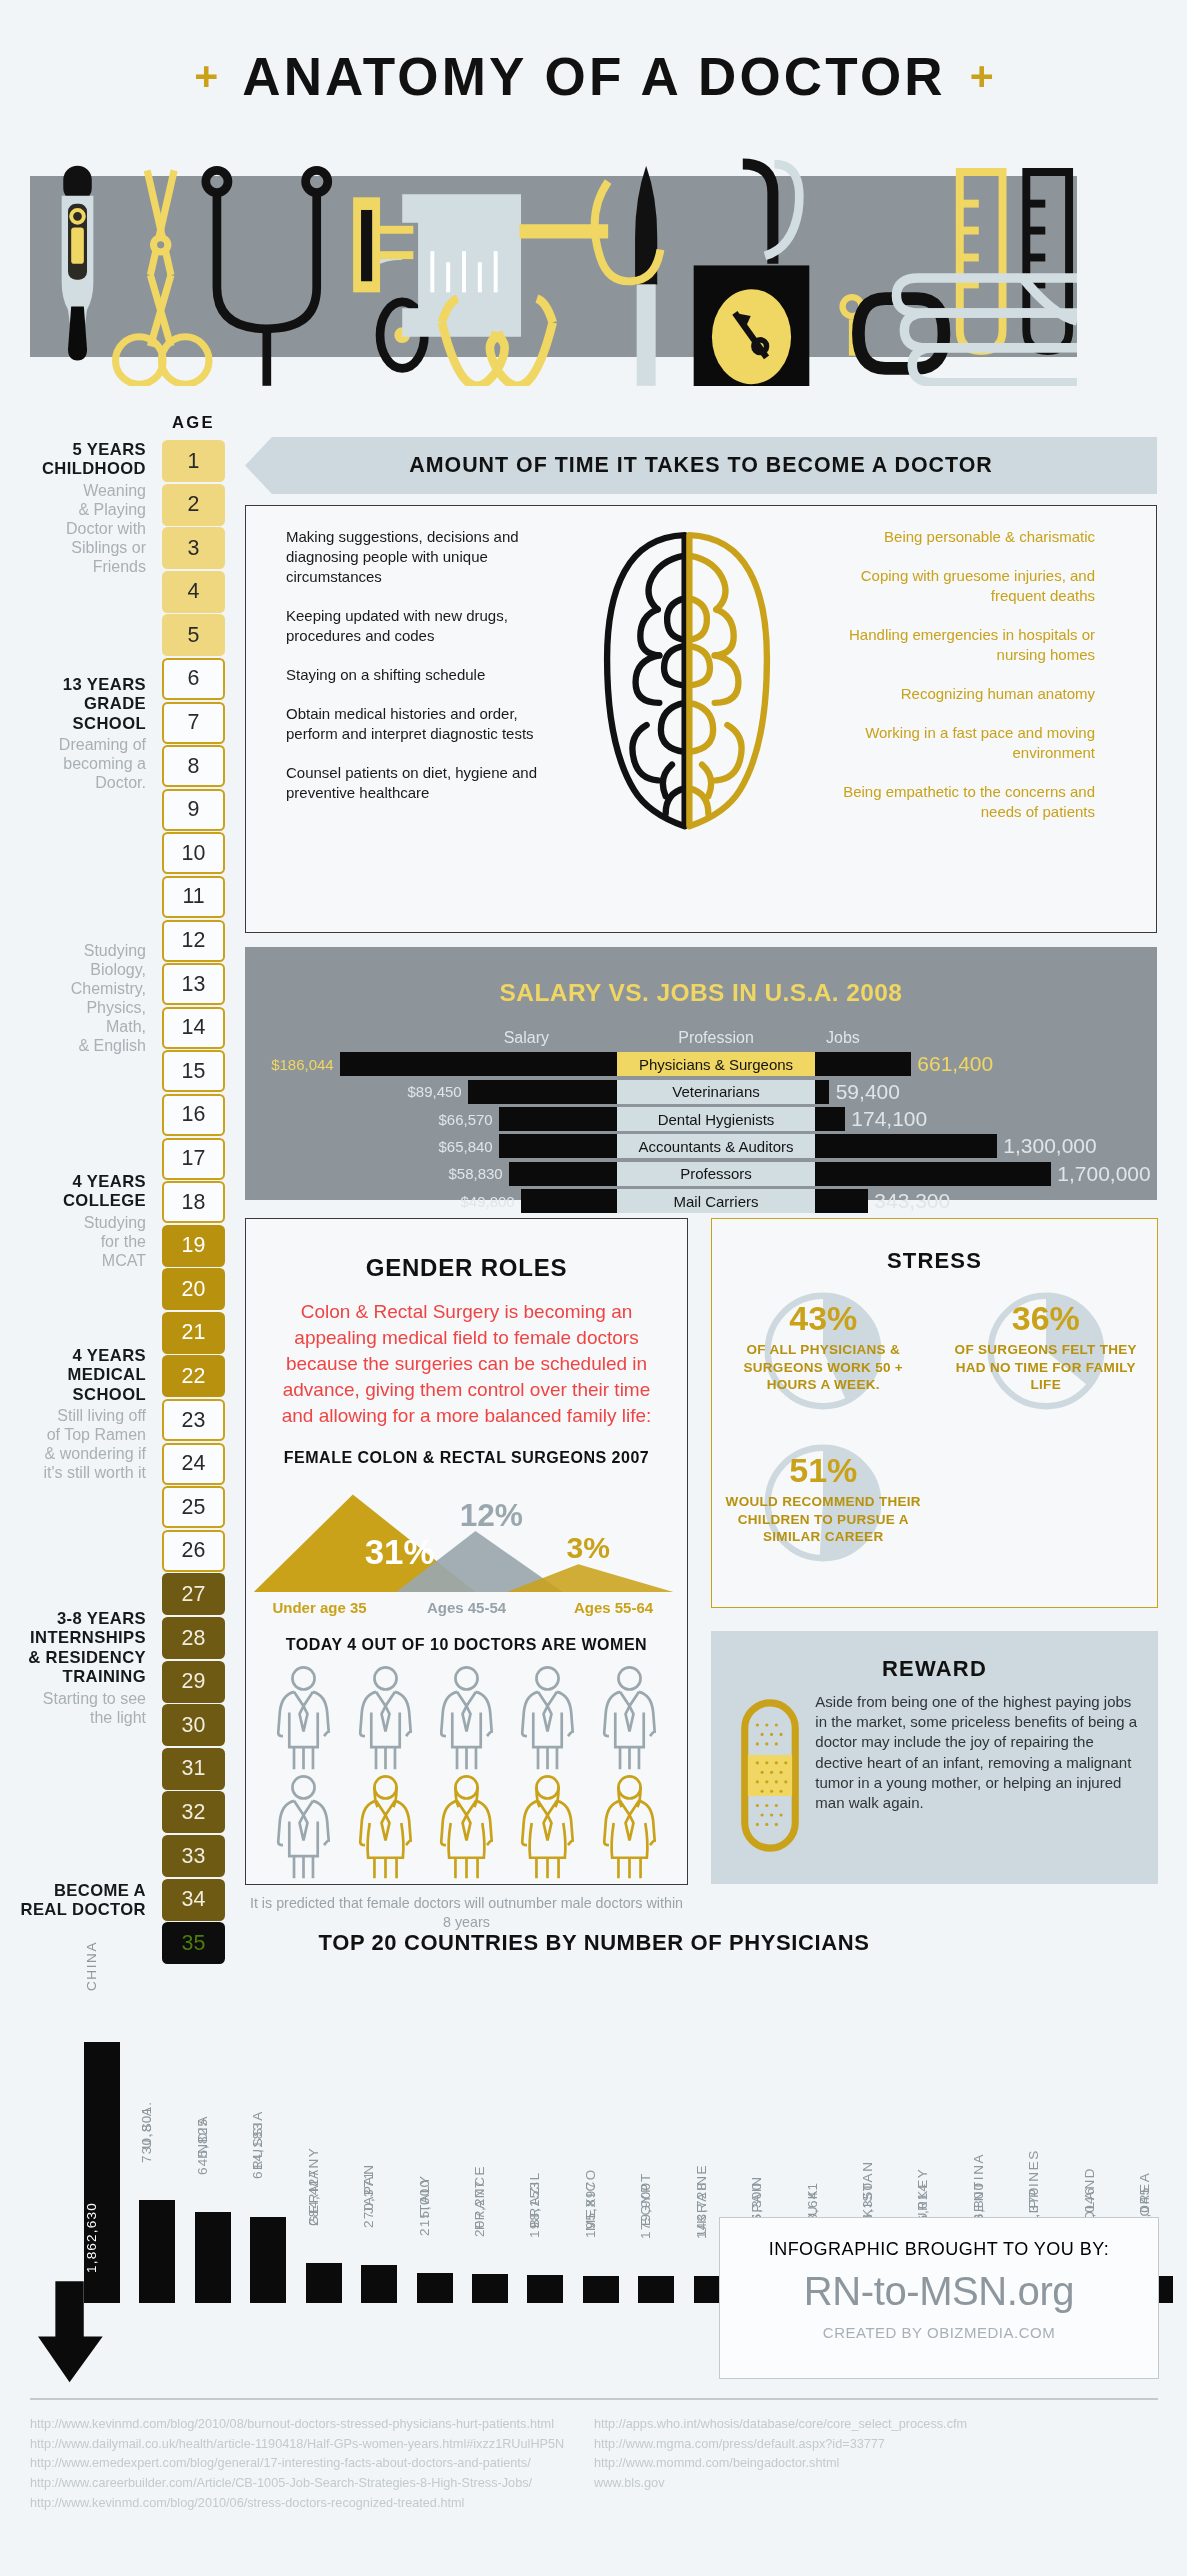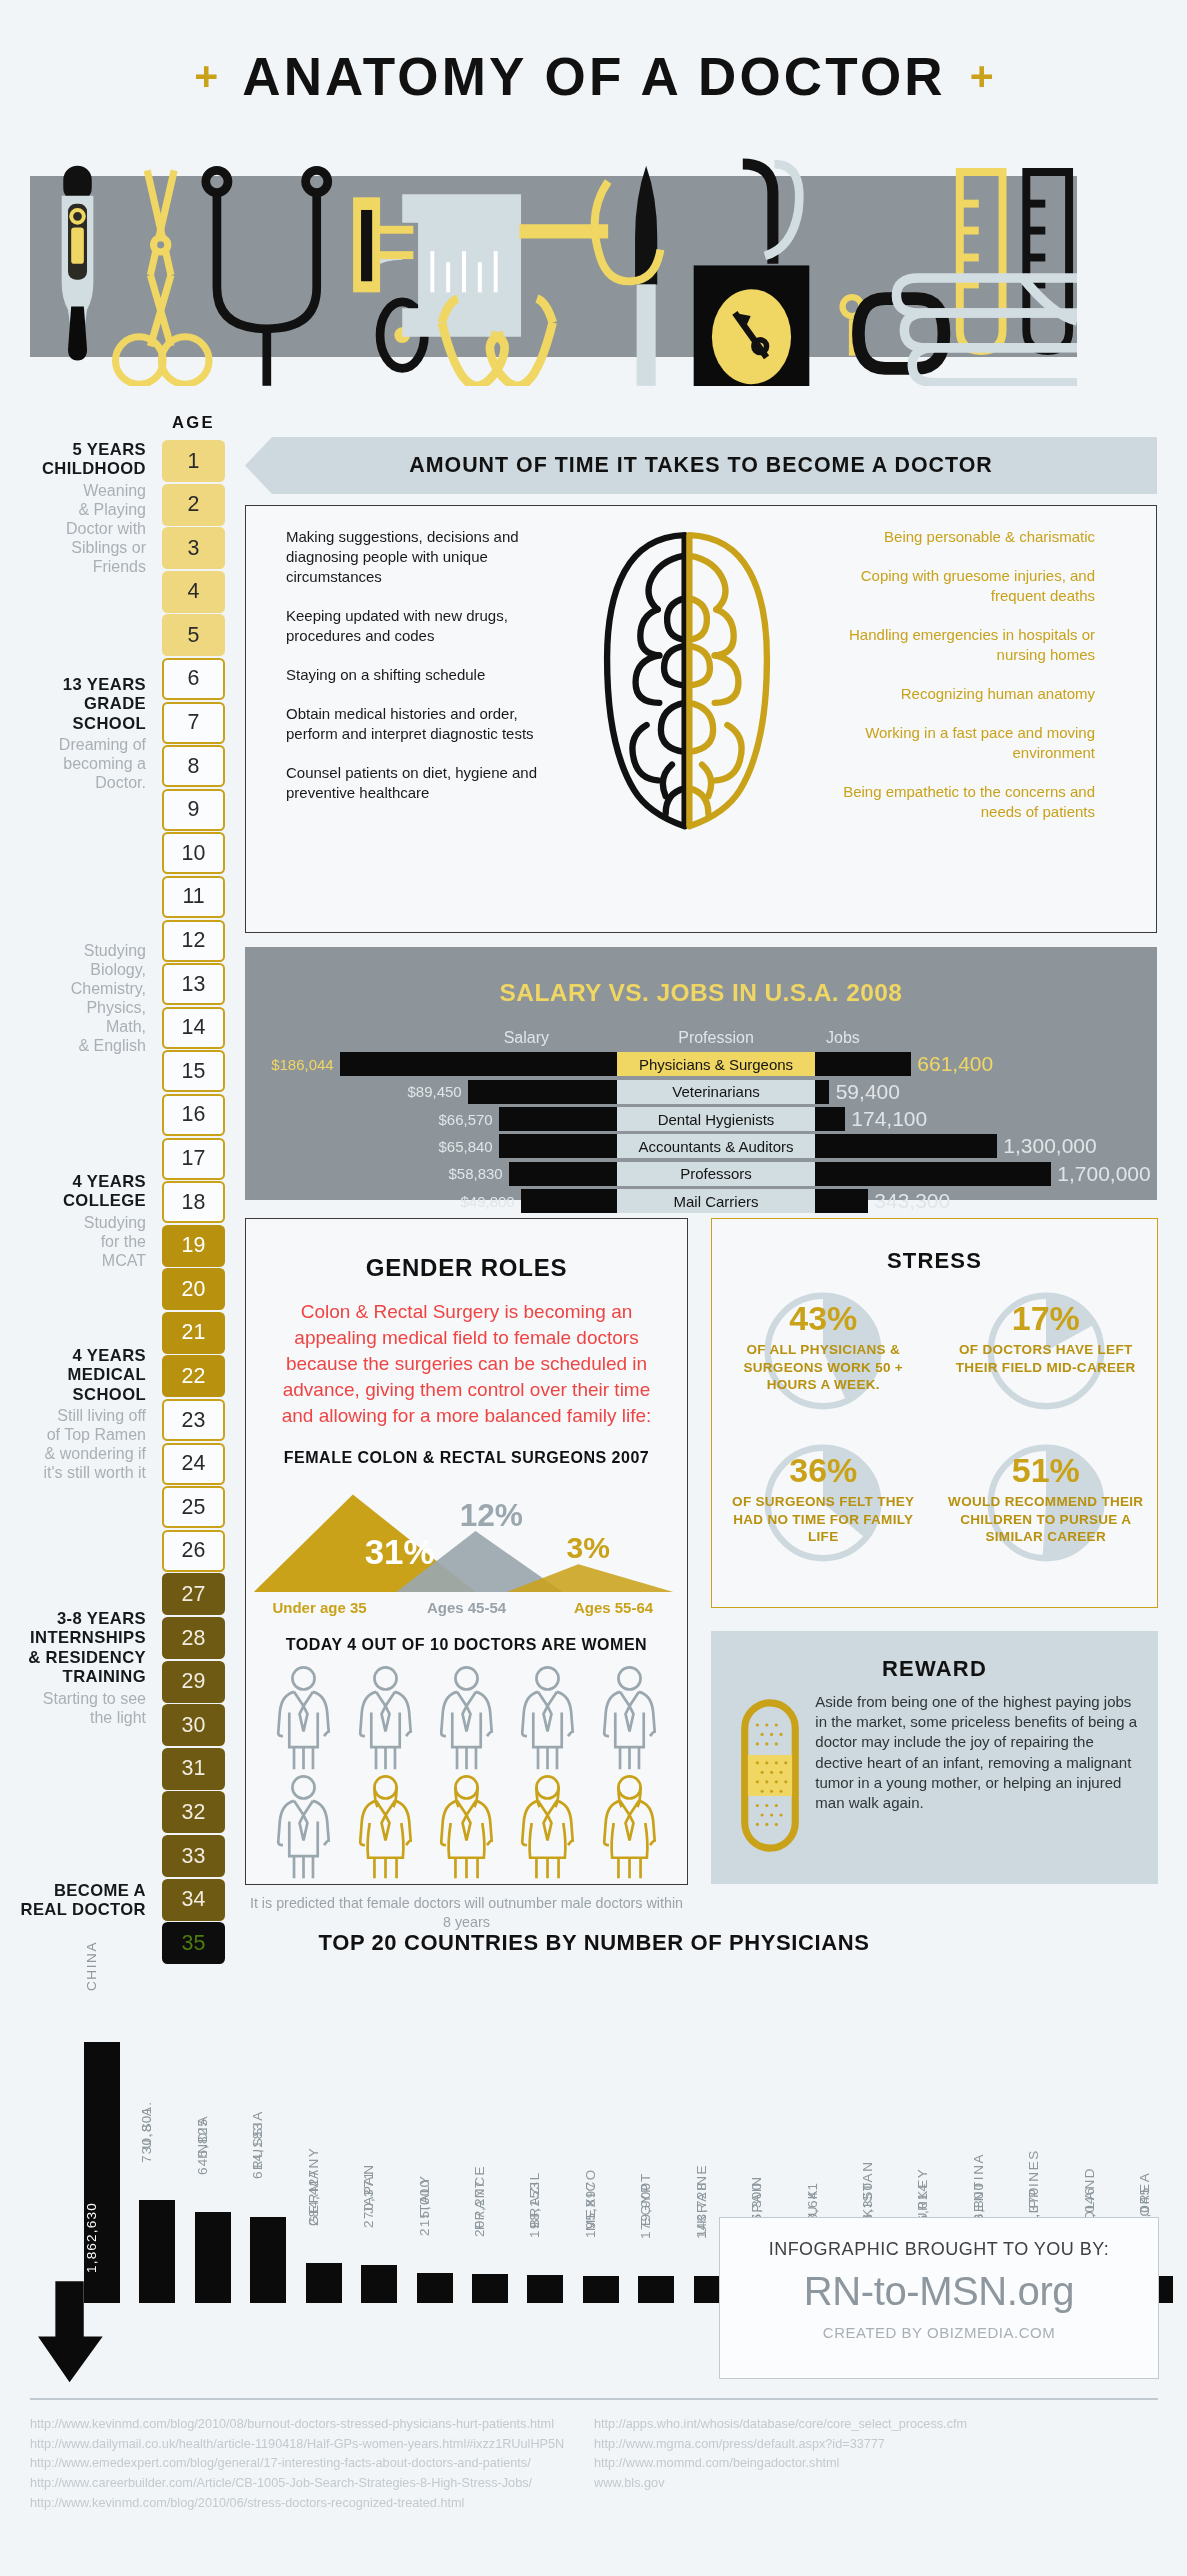--- a/index.html
+++ b/index.html
@@ -131,21 +131,21 @@
             font-size:13.5px; letter-spacing:1.6px; color:#8d979d; white-space:nowrap; }
   .c-bar { position:absolute; bottom:0; left:0; background:#0b0b0b; }
   .c-val { position:absolute; left:0; width:30px; writing-mode:vertical-rl;
            transform:rotate(180deg); font-size:13.5px; letter-spacing:1.2px; white-space:nowrap; }
   .c-val.inside { color:#ffffff; }
   .c-val.outside { color:#8d979d; }
 
   
   .byb { position:absolute; left:719px; top:2217px; width:440px; height:162px;
          background:#fbfcfd; border:1.6px solid #c2cacf; text-align:center; }
-  .byb .l1 { margin-top:20.6px; font-size:18px; letter-spacing:0.5px; color:#404040; }
+  .byb .l1 { margin-top:20.6px; font-size:18px; letter-spacing:0.5px; color:#000000; }
   .byb .l2 { margin-top:9.5px; font-size:40px; color:#8d979d; letter-spacing:-0.4px; }
   .byb .l3 { margin-top:9.5px; font-size:15px; letter-spacing:0.5px; color:#a8b0b6; }
 
   
   .fdiv { position:absolute; left:30px; top:2398px; width:1128px; height:1.6px; background:#c2cacf; }
   .footer { position:absolute; left:30px; top:2415px; width:1128px; display:flex; }
   .fcol { width:50%; }
   .fcol div { font-size:12.7px; line-height:1.55; color:#c2cacf; }
 </style>
 </head>
@@ -570,28 +570,20 @@
         <svg class="s-circle" viewBox="0 0 152 152">
           <circle cx="76" cy="76" r="70" fill="none" stroke="#cdd9de" stroke-width="8"></circle>
           <path d="M76 76 L76 6 A70 70 0 0 1 105.80 139.34 Z" fill="#cdd9de"></path>
         </svg>
         <div class="s-pct">43%</div>
         <div class="s-txt">OF ALL PHYSICIANS &amp; SURGEONS WORK 50 + HOURS A WEEK.</div>
       </div>
       <div class="s-cell">
         <svg class="s-circle" viewBox="0 0 152 152">
           <circle cx="76" cy="76" r="70" fill="none" stroke="#cdd9de" stroke-width="8"></circle>
-          <path d="M76 76 L76 6 A70 70 0 0 1 137.34 42.28 Z" fill="#cdd9de"></path>
-        </svg>
-        <div class="s-pct">17%</div>
-        <div class="s-txt">OF DOCTORS HAVE LEFT THEIR FIELD MID-CAREER</div>
-      </div>
-      <div class="s-cell">
-        <svg class="s-circle" viewBox="0 0 152 152">
-          <circle cx="76" cy="76" r="70" fill="none" stroke="#cdd9de" stroke-width="8"></circle>
           <path d="M76 76 L76 6 A70 70 0 0 1 129.94 120.62 Z" fill="#cdd9de"></path>
         </svg>
         <div class="s-pct">36%</div>
         <div class="s-txt">OF SURGEONS FELT THEY HAD NO TIME FOR FAMILY LIFE</div>
       </div>
       <div class="s-cell">
         <svg class="s-circle" viewBox="0 0 152 152">
           <circle cx="76" cy="76" r="70" fill="none" stroke="#cdd9de" stroke-width="8"></circle>
           <path d="M76 76 L76 6 A70 70 0 1 1 71.60 145.86 Z" fill="#cdd9de"></path>
         </svg>

